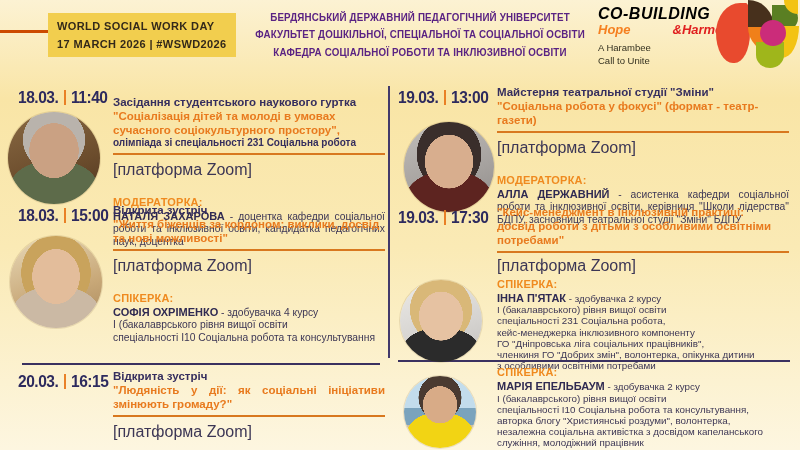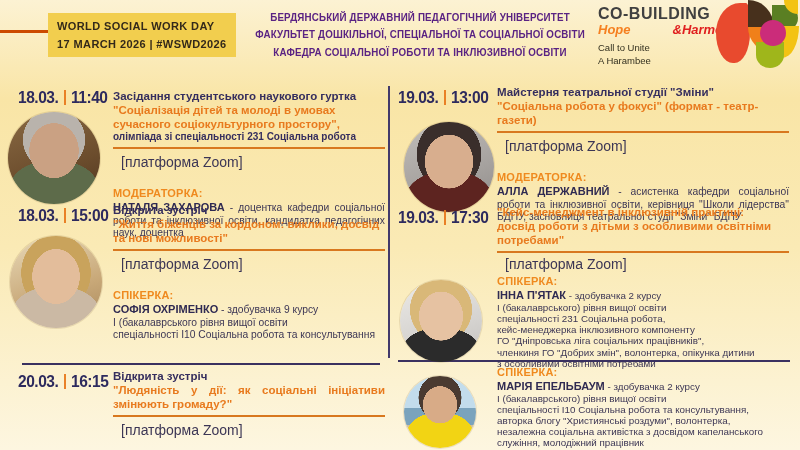--- a/index.html
+++ b/index.html
@@ -13,21 +13,21 @@
   .abs { position:absolute; }
 
   
   .redline { left:0; top:30px; width:48px; height:3px; background:#cc4a00; }
   .badge { left:48px; top:13px; background:#f2ce4e; padding:5px 9px 4px 9px; }
   .badge div { font-size:11px; font-weight:bold; letter-spacing:.4px; color:#33291a; line-height:1.6; }
   .uni { left:190px; top:9px; width:460px; text-align:center;
          transform:scaleX(.85); transform-origin:50% 0;
          font-weight:bold; font-size:11.5px; line-height:1.5; color:#5a2383; letter-spacing:.2px; }
   .logo-text { left:598px; top:5px; width:125px; }
-  .logo-co { font-size:16px; font-weight:bold; color:#404040; letter-spacing:.5px; }
+  .logo-co { font-size:16px; font-weight:bold; font-style:italic; color:#000000; letter-spacing:.5px; }
   .logo-hh { font-size:13px; font-weight:bold; font-style:italic; margin-top:-1px; }
   .logo-hh .hope { color:#f58020; }
   .logo-hh .harmony { color:#e01f1f;margin-left:42px; }
   .logo-tag { margin-top:5px; font-size:9.5px; color:#33301f; line-height:1.35; }
   .logo-art { left:714px; top:0; width:86px; height:70px; }
   .logo-art div { position:absolute; }
   .lg-red { left:2px; top:3px; width:34px; height:60px; background:#e84a2e; border-radius:85% 15% 55% 60% / 60% 30% 60% 60%; }
   .lg-brown { left:34px; top:0; width:26px; height:27px; background:#47301c; border-radius:0 100% 0 0; }
   .lg-orange { left:34px; top:27px; width:26px; height:26px; background:#f08019; border-radius:0 0 0 100%; }
   .lg-green { left:58px; top:5px; width:26px; height:26px; background:#5a7f23; border-radius:0 100% 100% 0; }
@@ -38,21 +38,21 @@
 
   
   .datetime { font-weight:bold; font-size:16.5px; color:#2d2a5e; letter-spacing:-.5px; white-space:nowrap;
               transform:scaleX(.94); transform-origin:0 0; }
   .datetime .bar { display:inline-block; width:2.5px; height:15px; background:#e87a1e; margin:0 5px -2px 6px; }
   .content { line-height:1.2; }
   .t1 { font-size:11.5px; font-weight:bold; color:#352e5e; line-height:1.2; }
   .t2 { font-size:11.5px; font-weight:bold; color:#e87a1e; line-height:1.2; white-space:pre-line; }
   .t3 { font-size:10px; font-weight:bold; color:#352e5e; line-height:1.2; }
   .rule { border:none; border-top:2px solid #d8781f; margin:4px 0 0 0; }
-  .platform { font-size:14px; color:#3c3655; margin-top:5px;margin-left:8px; }
+  .platform { font-size:16px; color:#3c3655; margin-top:5px; }
   .role { font-size:11px; font-weight:bold; color:#ef8a1f; margin-top:16px; letter-spacing:.2px; }
   .person { font-size:10.3px; color:#3c3655; line-height:1.22; margin-top:1px; }
   .person b { color:#2f2a52; font-size:11px; }
   .pre { white-space:pre-line; }
   .just { text-align:justify; }
   .small { font-size:9.8px; line-height:1.14; }
 
   .vdivider { left:388px; top:86px; width:2px; height:272px; background:#423a6b; }
   .hdiv-left { left:22px; top:363px; width:358px; height:2px; background:#3a3160; }
   .hdiv-right { left:398px; top:360px; width:392px; height:2px; background:#3a3160; }
@@ -98,22 +98,22 @@
 <div class="abs uni">
   <div>БЕРДЯНСЬКИЙ ДЕРЖАВНИЙ ПЕДАГОГІЧНИЙ УНІВЕРСИТЕТ</div>
   <div>ФАКУЛЬТЕТ ДОШКІЛЬНОЇ, СПЕЦІАЛЬНОЇ ТА СОЦІАЛЬНОЇ ОСВІТИ</div>
   <div>КАФЕДРА СОЦІАЛЬНОЇ РОБОТИ ТА ІНКЛЮЗИВНОЇ ОСВІТИ</div>
 </div>
 
 <div class="abs logo-text">
   <div class="logo-co">CO-BUILDING</div>
   <div class="logo-hh"><span class="hope">Hope</span><span class="harmony">&amp;Harmony</span></div>
   <div class="logo-tag">
+    <div>A Harambee</div>
     <div>Call to Unite</div>
-    <div>A Harambee</div>
   </div>
 </div>
 
 <div class="abs logo-art">
   <div class="lg-red"></div>
   <div class="lg-brown"></div>
   <div class="lg-orange"></div>
   <div class="lg-green"></div>
   <div class="lg-dot"></div>
   <div class="lg-yellow"></div>
@@ -122,42 +122,42 @@
 </div>
 
 <div class="abs vdivider"></div>
 <div class="abs hdiv-left"></div>
 <div class="abs hdiv-right"></div>
 
 <div class="abs datetime" style="left:18px; top:88px;">
   <span>18.03.</span><span class="bar"></span><span>11:40</span>
 </div>
 <div class="abs photo ph1" style="left:8px; top:112px; width:92px; height:92px;" title="портрет Наталі Захарової"></div>
-<div class="abs content" style="left:113px; top:90px; width:272px;">
+<div class="abs content" style="left:113px; top:96px; width:272px;">
   <div class="t1">Засідання студентського наукового гуртка</div>
   <div class="t2">"Соціалізація дітей та молоді в умовах
 сучасного соціокультурного простору",</div>
   <div class="t3">олімпіада зі спеціальності 231 Соціальна робота</div>
   <hr class="rule">
   <div class="platform">[платформа Zoom]</div>
   <div class="role">МОДЕРАТОРКА:</div>
   <p class="person just"><b>НАТАЛЯ ЗАХАРОВА</b><span> - доцентка кафедри соціальної роботи та інклюзивної освіти, кандидатка педагогічних наук, доцентка</span></p>
 </div>
 
 <div class="abs datetime" style="left:18px; top:206px;">
   <span>18.03.</span><span class="bar"></span><span>15:00</span>
 </div>
 <div class="abs photo ph2" style="left:10px; top:236px; width:92px; height:92px;" title="портрет Софії Охріменко"></div>
 <div class="abs content" style="left:113px; top:204px; width:272px;">
   <div class="t1">Відкрита зустріч</div>
   <div class="t2">"Життя біженців за кордоном: виклики, досвід та нові можливості"</div>
   <hr class="rule">
   <div class="platform">[платформа Zoom]</div>
   <div class="role">СПІКЕРКА:</div>
-  <p class="person pre"><b>СОФІЯ ОХРІМЕНКО</b><span> - здобувачка 9 курсу
+  <p class="person pre"><b>СОФІЯ ОХРІМЕНКО</b><span> - здобувачка 4 курсу
 І (бакалаврського рівня вищої освіти
 спеціальності І10 Соціальна робота та консультування</span></p>
 </div>
 
 <div class="abs datetime" style="left:18px; top:372px;">
   <span>20.03.</span><span class="bar"></span><span>16:15</span>
 </div>
 <div class="abs content" style="left:113px; top:370px; width:272px;">
   <div class="t1">Відкрита зустріч</div>
   <div class="t2 just">"Людяність у дії: як соціальні ініціативи змінюють громаду?"</div>

